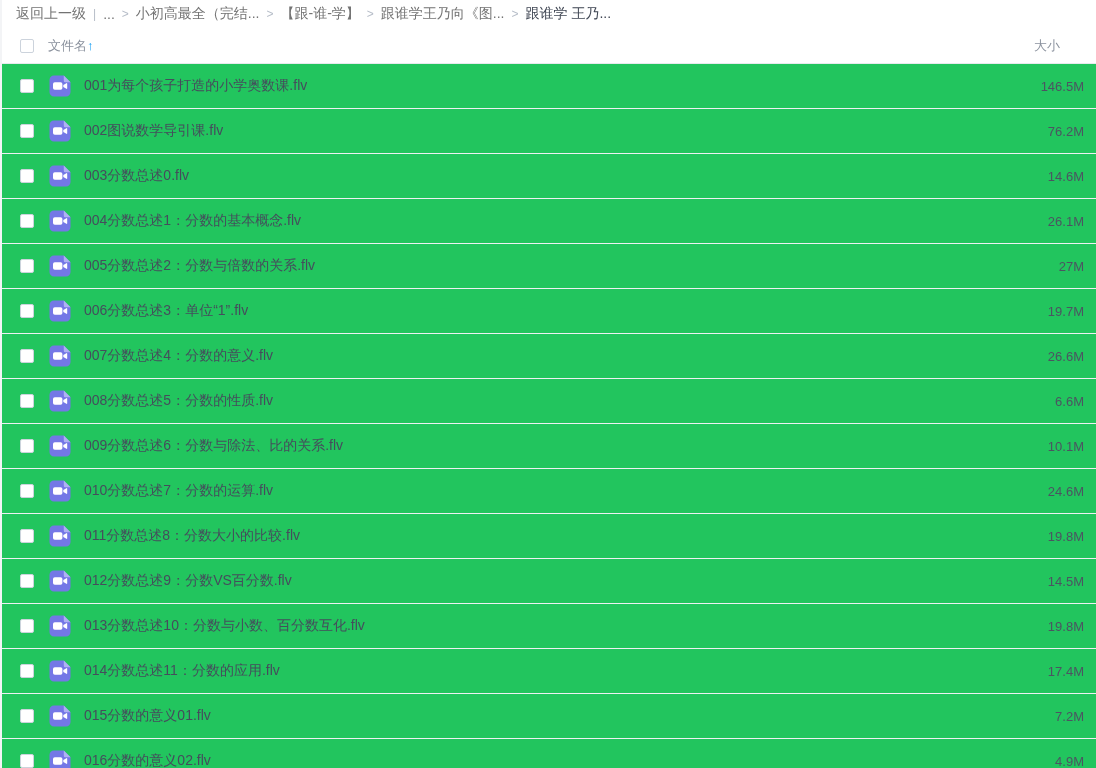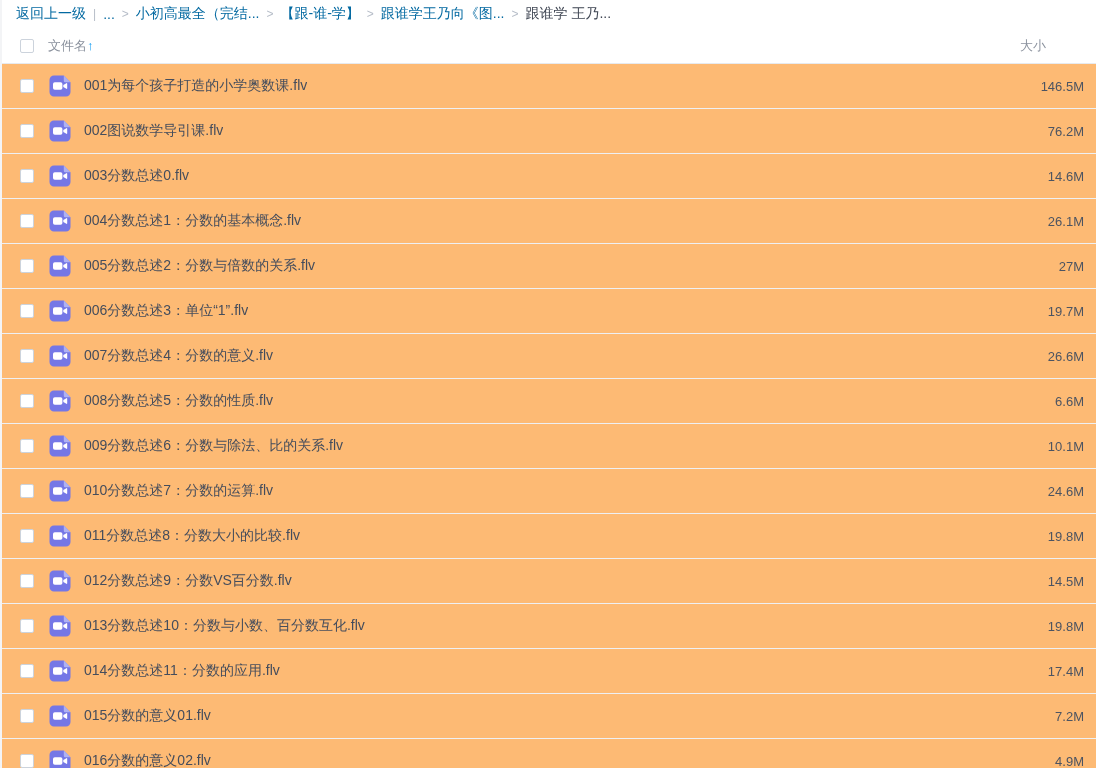--- a/index.html
+++ b/index.html
@@ -9,43 +9,43 @@
     background: #ffffff;
     font-family: "Liberation Sans", "DejaVu Sans", sans-serif;
   }
   .page { width: 100%; height: 100%; border-left: 2px solid #f3f4f6; }
 
   
   .breadcrumb {
     height: 28px; display: flex; align-items: center;
     padding-left: 14px; font-size: 14px; white-space: nowrap; color: #3e4552;
   }
-  .breadcrumb a { color: #0369a1; text-decoration: none; cursor: pointer; }
+  .breadcrumb a { color: #737373; text-decoration: none; cursor: pointer; }
   .bc-sep { color: #b6bdc8; margin: 0 7px; font-size: 12px; }
   .bc-current { color: #3e4552; }
 
   
   .table-header {
     height: 36px; display: flex; align-items: center;
     border-bottom: 1px solid #e7eaee;
     font-size: 13px; color: #8b929e;
   }
   .cb {
     width: 14px; height: 14px; flex: none;
     border: 1px solid #ccd3dc; border-radius: 2px; background: #fff;
     margin-left: 18px; cursor: pointer;
   }
   .col-name { margin-left: 14px; display: flex; align-items: center; cursor: pointer; }
   .sort-arrow { color: #0d9bf2; font-weight: bold; font-size: 13px; }
-  .col-size { margin-left: auto; padding-right: 50px; }
+  .col-size { margin-left: auto; padding-right: 36px; }
 
   
   .file-row {
     height: 45px; display: flex; align-items: center;
-    border-bottom: 1px solid #eef0f3; background: #fdba74;
+    border-bottom: 1px solid #eef0f3; background: #22c55e;
   }
   .file-icon { margin-left: 14px; width: 24px; height: 24px; flex: none; display: flex; }
   .file-icon svg { display: block; }
   .file-name {
     margin-left: 12px; font-size: 14px; color: #454d5c;
     text-decoration: none; cursor: pointer; white-space: nowrap;
     overflow: hidden; text-overflow: ellipsis; max-width: 820px;
   }
   .file-size { margin-left: auto; padding-right: 12px; font-size: 13px; color: #4c5462; }
 </style>

